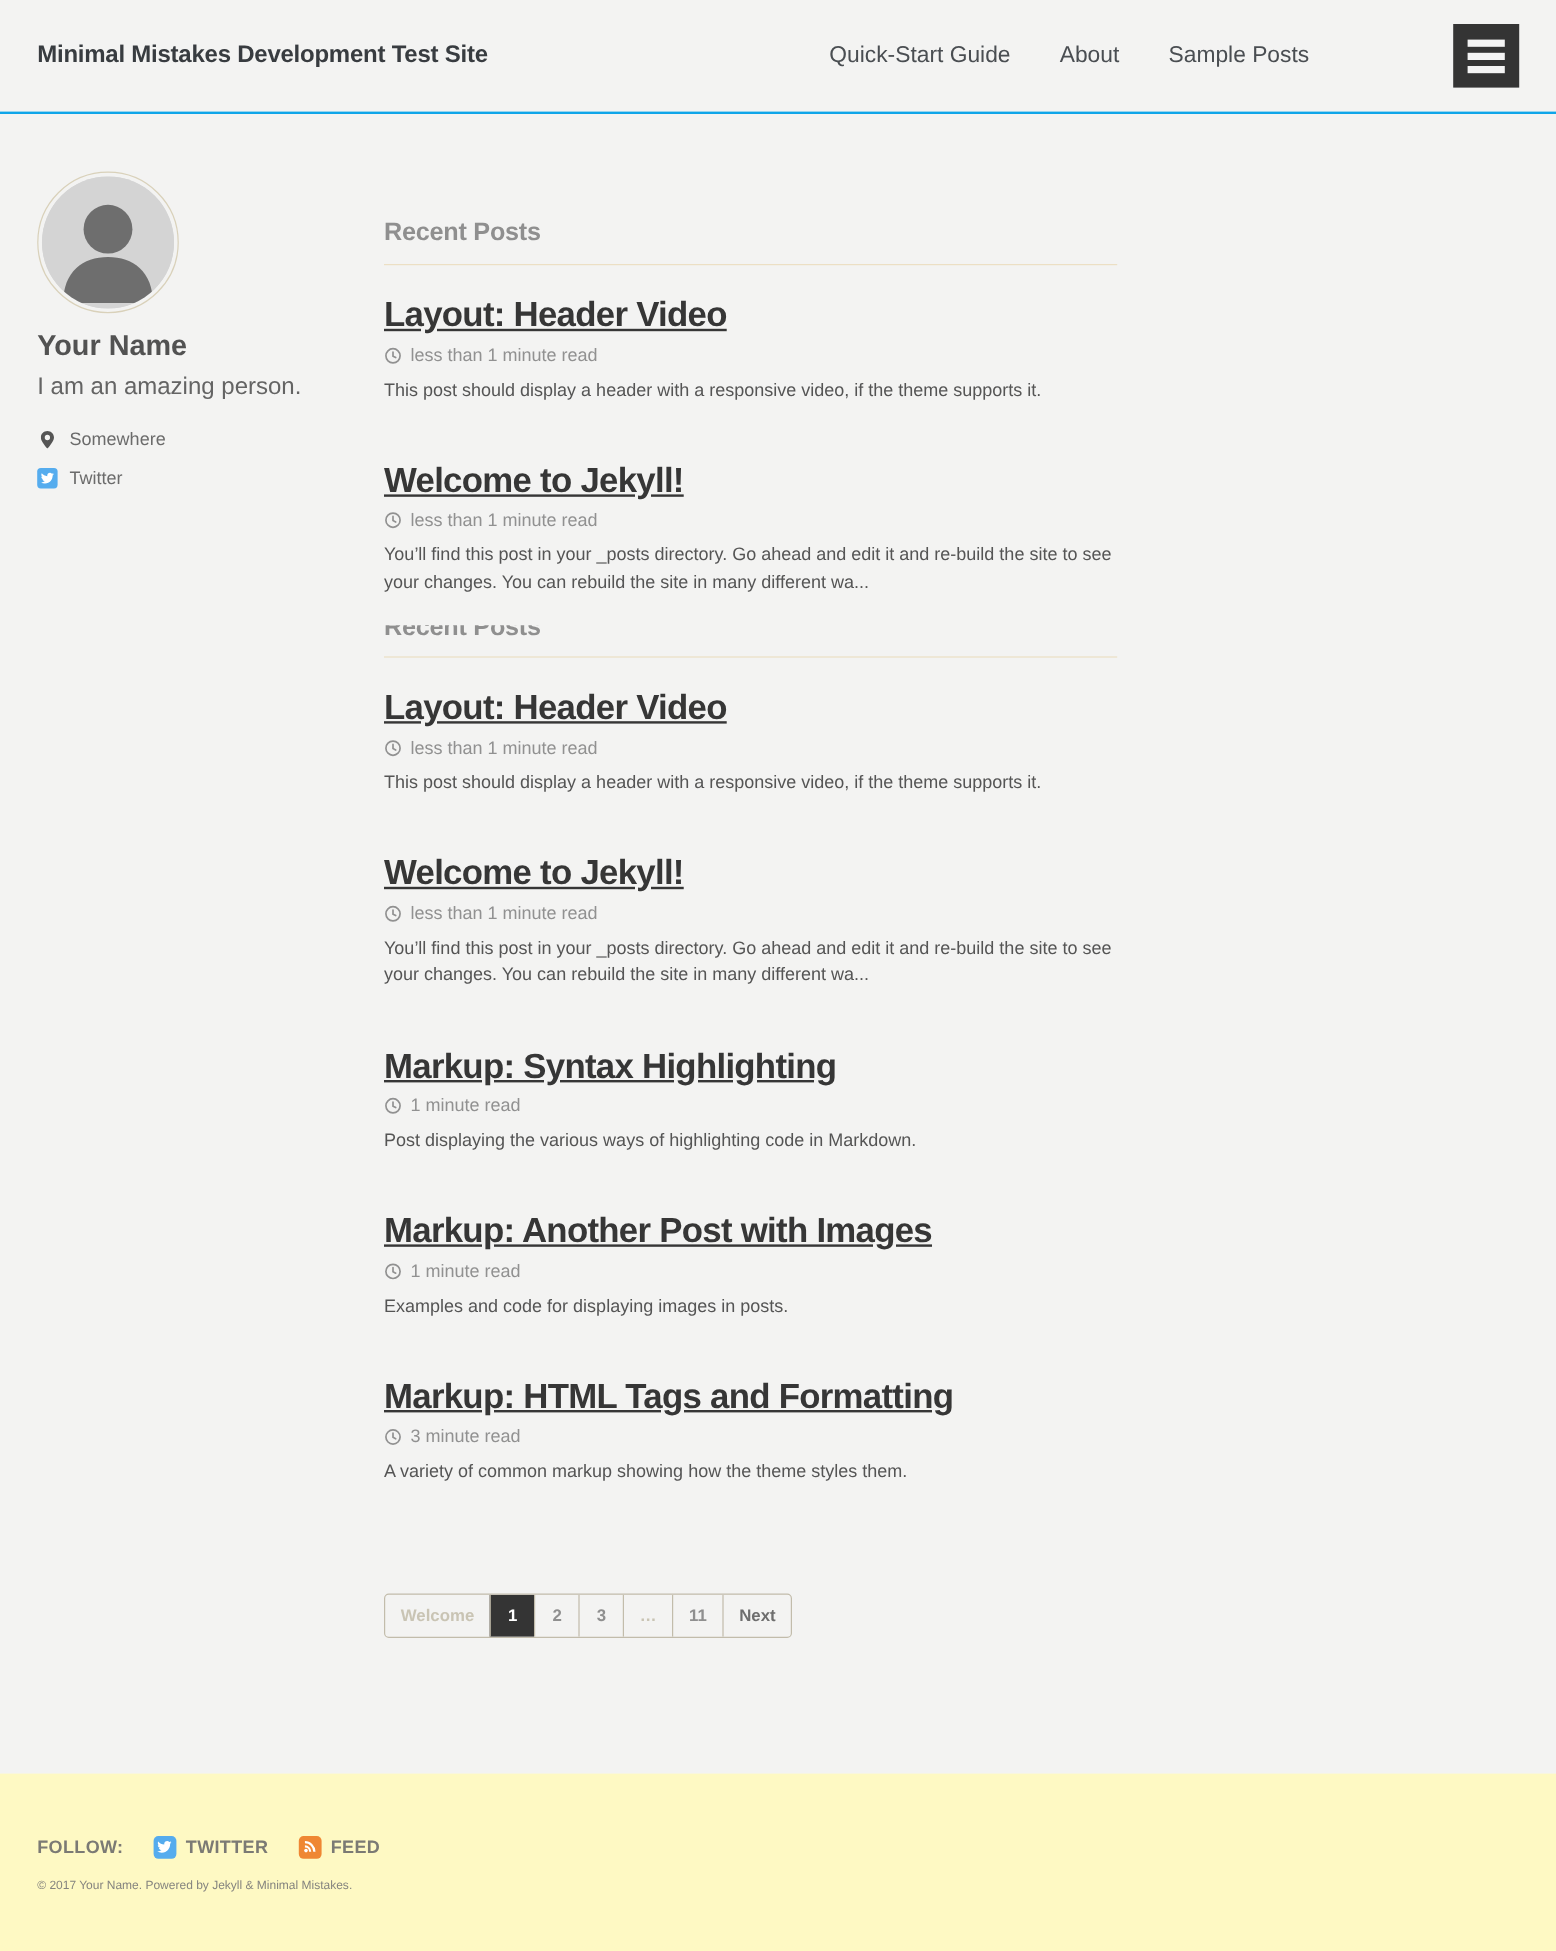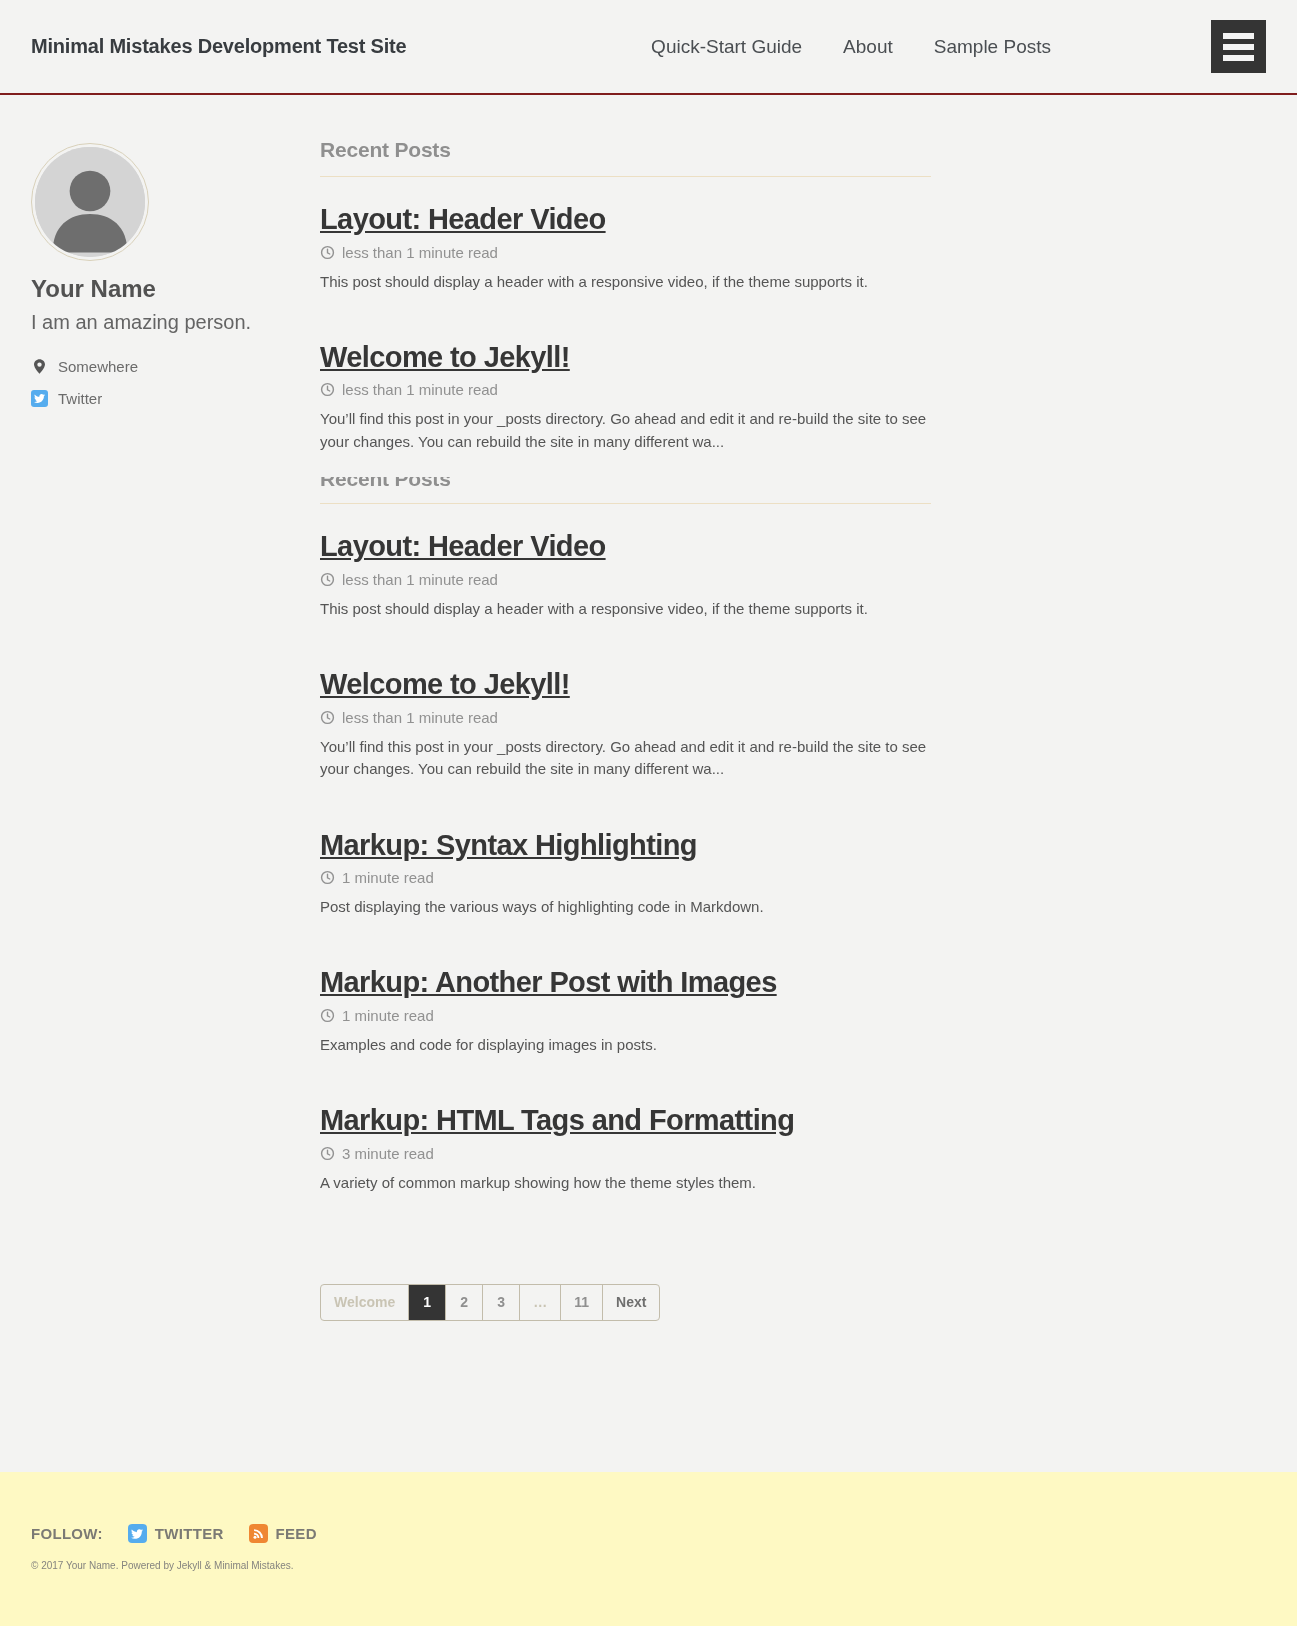--- a/index.html
+++ b/index.html
@@ -10,22 +10,21 @@
     font-family: "Liberation Sans", "DejaVu Sans", sans-serif;
     color: #3d3d3d;
   }
   a { text-decoration: none; color: inherit; cursor: pointer; }
 
   
   .masthead {
     height: 95px;
     display: flex; align-items: center;
     padding: 0 31px;
-    border-bottom: 2px solid #7f1d1d;
-    gap: 40px;
+    border-bottom: 2px solid #0ea5e9;
   }
   .site-title {
     font-size: 20px; font-weight: bold; color: #383c40;
     flex: 1 1 auto; letter-spacing: -0.2px;
   }
   .masthead-nav { display: flex; gap: 41px; margin-right: 120px; }
   .masthead-nav a { font-size: 19px; color: #4a4e52; }
   .menu-toggle {
     width: 55px; height: 53px; background: #343434; border: none;
     display: flex; align-items: center; justify-content: center; cursor: pointer;
@@ -53,21 +52,21 @@
     display: flex; align-items: center; gap: 10px;
     font-size: 15px; color: #6b6b6b; margin-bottom: 15px;
   }
   .author-link .li-icon { width: 17px; display: inline-flex; justify-content: center; color: #555; }
   .tw-badge {
     width: 17px; height: 17px; border-radius: 3px; background: #55acee;
     display: inline-flex; align-items: center; justify-content: center;
   }
 
   
-  .content { width: 611px; padding-top: 42px; padding-bottom: 113px; }
+  .content { width: 611px; padding-top: 86px; padding-bottom: 113px; }
   .archive-title {
     font-size: 21px; font-weight: bold; color: #8f8f8f;
     margin: 0; padding-bottom: 14px; border-bottom: 1px solid #ecdfc4;
     letter-spacing: -0.2px; line-height: 1.2;
   }
   .post-list { margin-top: 26px; }
   .post { margin-bottom: 48px; }
   .post:last-child { margin-bottom: 0; }
   .post-title {
     font-size: 29px; font-weight: bold; color: #363636;

